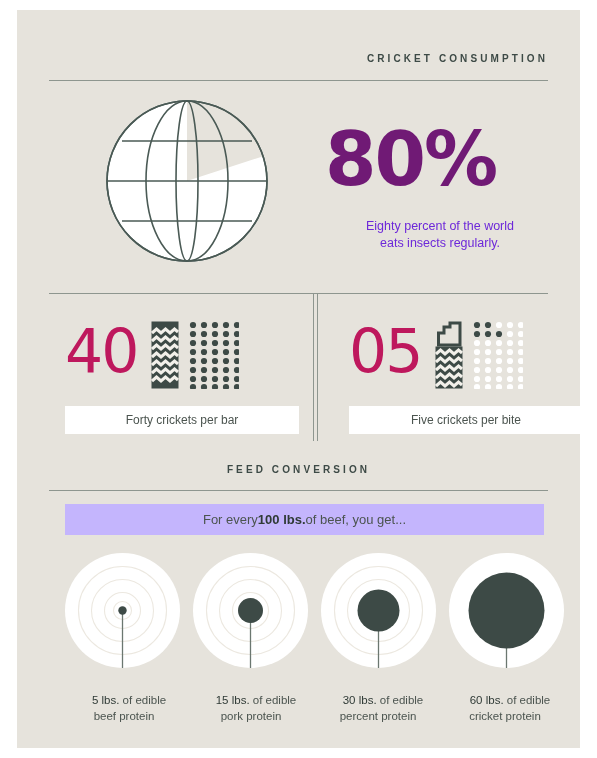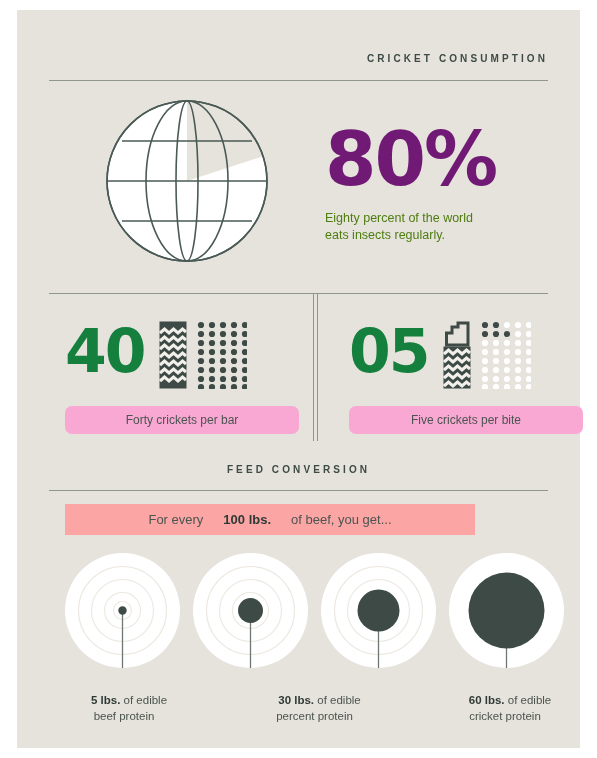--- a/index.html
+++ b/index.html
@@ -74,72 +74,72 @@
   }
   #pct-value {
     font-size: 74px;
     line-height: 74px;
     font-weight: 700;
     color: #701a75;
     letter-spacing: -2px;
     font-family: "DejaVu Sans", sans-serif;
   }
   #pct-caption {
-    margin-top: 14px;
+    margin-top: 22px;
     font-size: 12.5px;
     line-height: 17px;
-    color: #4d7c0f;
+    color: #6d28d9;
+    text-align: center;
   }
 
   
   .stat-panel {
     position: absolute;
     top: 295px;
     height: 130px;
   }
   #stat-left  { left: 48px;  width: 234px; }
   #stat-right { left: 332px; width: 234px; }
 
   .stat-row {
     display: flex;
     align-items: center;
     height: 92px;
   }
   .stat-num {
     font-size: 60px;
     line-height: 60px;
-    font-weight: 700;
-    color: #15803d;
+    font-weight: 400;
+    color: #be185d;
     letter-spacing: -2px;
     font-family: "DejaVu Sans", sans-serif;
   }
   .stat-icons {
     display: flex;
     align-items: flex-start;
     gap: 10px;
     margin-left: 14px;
     padding-top: 8px;
   }
   .bar-icon { width: 28px; height: 68px; display: block; }
   .dot-grid { display: block; }
 
   .stat-label {
     position: absolute;
     left: 0;
     top: 101px;
     width: 100%;
     height: 28px;
-    background: #f9a8d4;
+    background: #ffffff;
     display: flex;
     align-items: center;
     justify-content: center;
     font-size: 12px;
     color: #4b544f;
     box-sizing: border-box;
-    border-radius: 7px;
   }
 
   #stat-divider {
     position: absolute;
     left: 296px;
     top: 283px;
     width: 5px;
     height: 148px;
   }
   #stat-divider span {
@@ -150,29 +150,28 @@
     background: #8e968f;
   }
   #stat-divider span.a { left: 0; }
   #stat-divider span.b { left: 4px; }
 
   
   #feed-bar {
     position: absolute;
     left: 48px;
     top: 494px;
-    width: 410px;
+    width: 479px;
     height: 31px;
-    background: #fca5a5;
+    background: #c4b5fd;
     display: flex;
     align-items: center;
     justify-content: center;
     font-size: 13px;
     color: #4b544f;
-    gap: 20px;
   }
   #feed-bar b { color: #2f3a36; font-weight: 700; }
 
   #circles-row {
     position: absolute;
     left: 48px;
     top: 543px;
     width: 499px;
     height: 115px;
     display: flex;
@@ -193,21 +192,21 @@
     display: flex;
     justify-content: space-between;
   }
   .legend-cell {
     width: 118px;
     text-align: center;
     font-size: 11.5px;
     line-height: 16px;
     color: #4b544f;
   }
-  .legend-cell b { color: #2f3a36; font-weight: 700; padding-left: 10px; }
+  .legend-cell b { color: #2f3a36; font-weight: 400; padding-left: 10px; }
   .legend-cell .ln1 { display: block; }
   .legend-cell .ln2 { display: block; }
 </style>
 </head>
 <body>
 
 <div id="page">
   <div id="card">
 
     <div class="sec-head" style="top:42px;text-align:right;">
@@ -444,20 +443,24 @@
         </svg>
       </div>
     </div>
 
     <div id="legend-row">
       <div class="legend-cell">
         <span class="ln1"><b>5 lbs.</b><span> of edible</span></span>
         <span class="ln2">beef protein</span>
       </div>
       <div class="legend-cell">
+        <span class="ln1"><b>15 lbs.</b><span> of edible</span></span>
+        <span class="ln2">pork protein</span>
+      </div>
+      <div class="legend-cell">
         <span class="ln1"><b>30 lbs.</b><span> of edible</span></span>
         <span class="ln2">percent protein</span>
       </div>
       <div class="legend-cell">
         <span class="ln1"><b>60 lbs.</b><span> of edible</span></span>
         <span class="ln2">cricket protein</span>
       </div>
     </div>
 
   </div>

